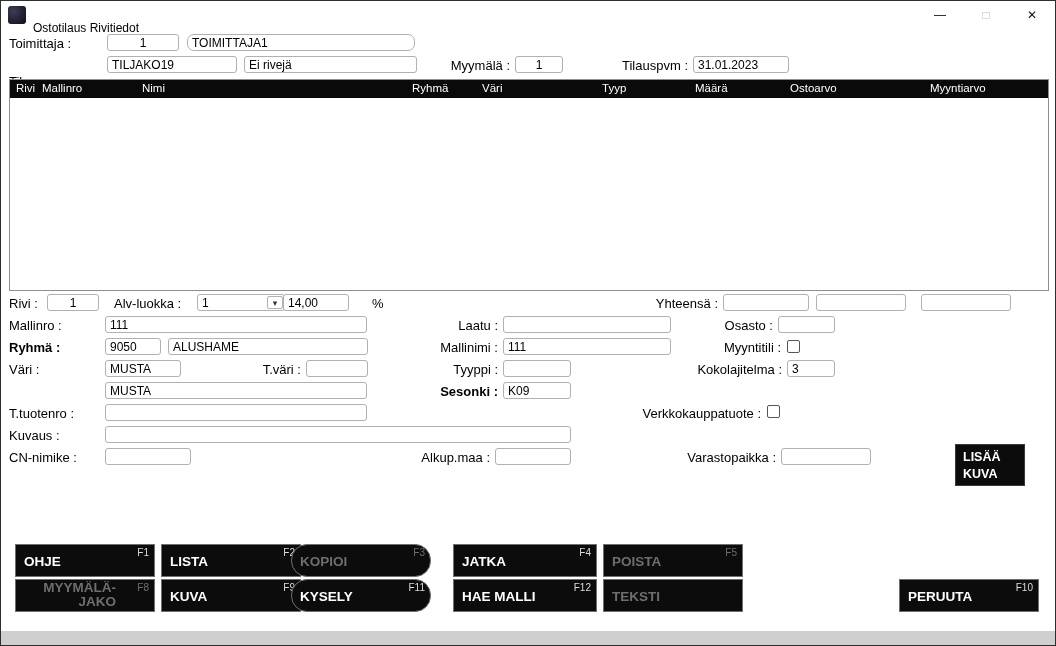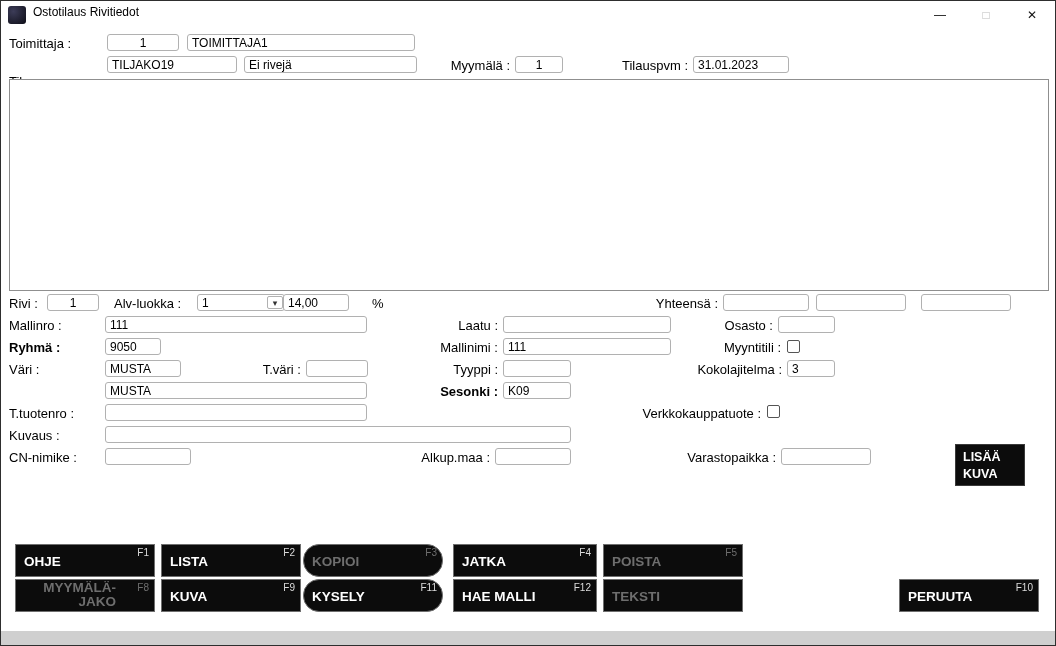--- a/index.html
+++ b/index.html
@@ -6,21 +6,21 @@
   *{box-sizing:border-box;}
   #window{
     position:relative;width:1056px;height:646px;background:#ffffff;
     border:1px solid #2e2e2e;overflow:hidden;
     font-family:"Liberation Sans",sans-serif;color:#000;
   }
   
   .titlebar{position:absolute;left:0;top:0;width:100%;height:27px;background:#fff;}
   .app-icon{position:absolute;left:7px;top:5px;width:18px;height:18px;border-radius:3px;
     background:radial-gradient(circle at 30% 30%, #3c3c58, #0d0d16);}
-  .title-text{position:absolute;left:32px;top:4px;font-size:12px;}
+  .title-text{position:absolute;left:32px;top:20px;font-size:12px;}
   .win-controls{position:absolute;right:0;top:0;height:27px;display:flex;}
   .win-btn{width:46px;height:27px;display:flex;align-items:center;justify-content:center;
     font-size:12px;color:#111;cursor:default;}
   .win-btn.dim{color:#bdbdbd;}
   
   .lbl{position:absolute;font-size:13px;white-space:nowrap;}
   .lbl-r{text-align:right;}
   .field{position:absolute;height:17px;border:1px solid #b1b1b1;border-radius:3px;background:#fff;
     font-family:"Liberation Sans",sans-serif;font-size:12px;padding:0 4px;outline:none;color:#000;}
   .field.center{text-align:center;}
@@ -43,21 +43,21 @@
   .img-btn span{display:block;}
   
   .btn{position:absolute;width:140px;height:33px;background:#0c0c0c;border:1px solid #6f6f6f;cursor:pointer;text-align:right;}
   .btn .btn-label{position:absolute;left:8px;top:50%;transform:translateY(-50%);
     color:#fff;font-weight:bold;font-size:13.5px;white-space:nowrap;}
   .btn .btn-fkey{position:absolute;right:5px;top:2px;color:#dcdcdc;font-size:10px;}
   .btn.disabled{cursor:default;}
   .btn.disabled .btn-label,.btn.disabled .btn-fkey{color:#6e6e6e;}
   .btn .wrap{white-space:normal;width:92px;line-height:1.1;}
   .r1{top:543px;} .r2{top:578px;}
-  .c1{left:14px;} .c2{left:160px;} .c3{left:302px;border-radius:16px;} .c4{left:452px;width:144px;}
+  .c1{left:14px;} .c2{left:160px;} .c3{left:290px;border-radius:16px;} .c4{left:452px;width:144px;}
   .c5{left:602px;} .c6{left:750px;} .c7{left:898px;}
   
   .statusbar{position:absolute;left:0;top:630px;width:100%;height:16px;background:#cfcfcf;}
 </style>
 </head>
 <body>
 
 <div id="window">
 
   <div class="titlebar">
@@ -65,31 +65,42 @@
     <span class="title-text">Ostotilaus Rivitiedot</span>
     <div class="win-controls">
       <span class="win-btn">—</span>
       <span class="win-btn dim">□</span>
       <span class="win-btn">✕</span>
     </div>
   </div>
 
   <span class="lbl" style="left:8px;top:35px;">Toimittaja :</span>
   <input class="field center" style="left: 106px; top: 33px; width: 72px;" value="1">
-  <input class="field" style="left: 186px; top: 33px; width: 228px;" value="TOIMITTAJA1">
+  <input class="field" style="left: 186px; top: 33px; width: 228px; border-radius: 7px;" value="TOIMITTAJA1">
 
   <span class="lbl" style="left:8px;top:73px;">Tilausnro :</span>
   <input class="field" style="left: 106px; top: 55px; width: 130px;" value="TILJAKO19">
   <input class="field" style="left: 243px; top: 55px; width: 173px;" value="Ei rivejä">
   <span class="lbl lbl-r" style="left:430px;top:57px;width:79px;">Myymälä :</span>
   <input class="field center" style="left: 514px; top: 55px; width: 48px;" value="1">
   <span class="lbl lbl-r" style="left:600px;top:57px;width:87px;">Tilauspvm :</span>
   <input class="field" style="left: 692px; top: 55px; width: 96px;" value="31.01.2023">
 
   <div class="grid">
+    <div class="grid-header">
+      <span class="th" style="left:6px;">Rivi</span>
+      <span class="th" style="left:32px;">Mallinro</span>
+      <span class="th" style="left:132px;">Nimi</span>
+      <span class="th" style="left:402px;">Ryhmä</span>
+      <span class="th" style="left:472px;">Väri</span>
+      <span class="th" style="left:592px;">Tyyp</span>
+      <span class="th" style="left:685px;">Määrä</span>
+      <span class="th" style="left:780px;">Ostoarvo</span>
+      <span class="th" style="left:920px;">Myyntiarvo</span>
+    </div>
     <div class="grid-body"></div>
   </div>
 
   <span class="lbl" style="left:8px;top:295px;">Rivi :</span>
   <input class="field center" style="left: 46px; top: 293px; width: 52px;" value="1">
   <span class="lbl" style="left:113px;top:295px;">Alv-luokka :</span>
   <div class="combo" style="left:196px;top:293px;width:88px;">
     <span class="combo-value">1</span>
     <span class="combo-arrow">▾</span>
   </div>
@@ -102,20 +113,21 @@
 
   <span class="lbl" style="left:8px;top:317px;">Mallinro :</span>
   <input class="field" style="left: 104px; top: 315px; width: 262px;" value="111">
   <span class="lbl lbl-r" style="left:380px;top:317px;width:117px;">Laatu :</span>
   <input class="field" style="left: 502px; top: 315px; width: 168px;" value="">
   <span class="lbl lbl-r" style="left:690px;top:317px;width:82px;">Osasto :</span>
   <input class="field" style="left: 777px; top: 315px; width: 57px;" value="">
 
   <span class="lbl" style="left:8px;top:339px;font-weight:bold;">Ryhmä :</span>
   <input class="field" style="left: 104px; top: 337px; width: 56px;" value="9050">
+  <input class="field" style="left: 167px; top: 337px; width: 200px;" value="ALUSHAME">
   <span class="lbl lbl-r" style="left:380px;top:339px;width:117px;">Mallinimi :</span>
   <input class="field" style="left: 502px; top: 337px; width: 168px;" value="111">
   <span class="lbl lbl-r" style="left:690px;top:339px;width:90px;">Myyntitili :</span>
   <span class="checkbox" style="left:786px;top:339px;"></span>
 
   <span class="lbl" style="left:8px;top:361px;">Väri :</span>
   <input class="field" style="left: 104px; top: 359px; width: 76px;" value="MUSTA">
   <span class="lbl lbl-r" style="left:240px;top:361px;width:60px;">T.väri :</span>
   <input class="field" style="left: 305px; top: 359px; width: 62px;" value="">
   <span class="lbl lbl-r" style="left:380px;top:361px;width:117px;">Tyyppi :</span>

